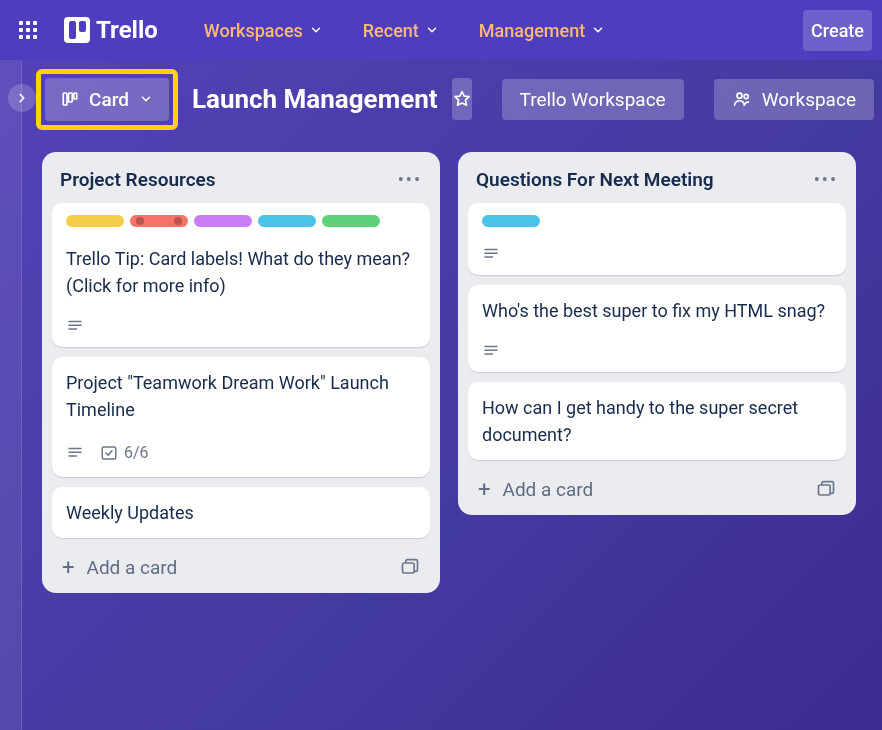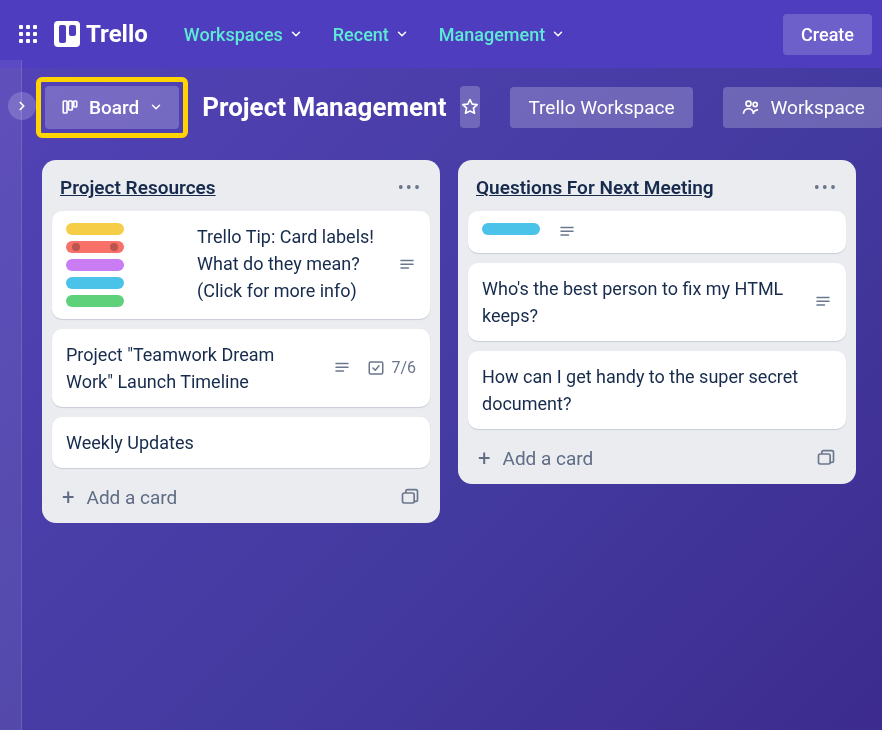--- a/index.html
+++ b/index.html
@@ -5,26 +5,26 @@
     * { box-sizing: border-box; margin: 0; padding: 0; }
     body {
       font-family: -apple-system, BlinkMacSystemFont, "Segoe UI", Roboto, Helvetica, Arial, sans-serif;
       background: linear-gradient(135deg, #5443b8 0%, #433a9f 60%, #3d2b8f 100%);
       width: 882px;
       height: 730px;
       overflow: hidden;
       color: #172b4d;
     }
     .topbar {
-      height: 68px;
+      height: 60px;
       background: #4f3dbf;
       display: flex;
       align-items: center;
       padding: 0 10px;
-      gap: 2px;
+      gap: 12px;
       color: #fff;
       justify-content: space-between;
     }
     .apps-grid {
       width: 36px; height:36px; display:flex; align-items:center; justify-content:center;
       border-radius:3px;
     }
     .apps-grid svg { fill:#fff; }
     .logo {
       display:flex; align-items:center; gap:6px; margin-right:20px; margin-left:6px;
@@ -32,26 +32,26 @@
     }
     .logo-mark {
       width:26px; height:26px; background:#fff; border-radius:4px;
       display:flex; align-items:flex-start; justify-content:center; gap:3px; padding:4px;
     }
     .logo-mark .bar { width:7px; background:#4f3dbf; border-radius:2px;}
     .logo-mark .bar.l{height:18px;}
     .logo-mark .bar.r{height:11px;}
     .nav-btn {
       display:flex; align-items:center; gap:6px;
-      color:#5eead4; font-size:18px; padding:10px 14px;
+      color:#fdba74; font-size:18px; padding:10px 14px;
       border-radius:3px; cursor:pointer; font-weight:500;
     }
     .chev { width:14px; height:14px; }
     .create-btn{
-      background:rgba(255,255,255,0.18); color:#fff; padding:10px 18px;
+      background:rgba(255,255,255,0.18); color:#fff; padding:10px 8px;
       border-radius:4px; font-size:18px; font-weight:500; margin-left:auto;
     }
 
     .boardbar {
       height: 78px;
       display:flex; align-items:center; gap:14px;
       padding: 0 14px 0 0;
       position:relative;
     }
     .expand-handle{
@@ -95,27 +95,27 @@
       border-right:1px solid rgba(255,255,255,0.12);
     }
     .list{
       width:398px; background:#ebecf0; border-radius:14px;
       padding:12px 10px 10px; display:flex; flex-direction:column; gap:10px;
     }
     .list-header{
       display:flex; align-items:center; justify-content:space-between;
       padding:4px 8px 2px 8px;
     }
-    .list-title{ font-size:19px; font-weight:600; color:#172b4d;text-decoration:underline;}
+    .list-title{ font-size:19px; font-weight:600; color:#172b4d;}
     .dots{ color:#6b778c; font-size:18px; letter-spacing:2px;}
     .card{
       background:#fff; border-radius:10px; padding:12px 14px;
       box-shadow:0 1px 1px rgba(9,30,66,0.15);
       font-size:18px; line-height:1.5; color:#172b4d;
-      display:flex; flex-direction:row; gap:18px;
+      display:flex; flex-direction:column; gap:18px;
     }
     .labels{ display:flex; gap:6px; flex-wrap:wrap;}
     .label{ height:12px; border-radius:6px; }
     .lbl-y{width:58px;background:#f5cd47;}
     .lbl-r{width:58px;background:#f87168;position:relative;}
     .lbl-r::before,.lbl-r::after{content:"";position:absolute;width:8px;height:8px;border-radius:50%;background:rgba(0,0,0,0.25);top:2px;}
     .lbl-r::before{left:6px;} .lbl-r::after{right:6px;}
     .lbl-p{width:58px;background:#c97cf4;}
     .lbl-b{width:58px;background:#4bc2e8;}
     .lbl-g{width:58px;background:#5ed17a;}
@@ -190,27 +190,27 @@
   </div>
   <div class="highlight-box">
     <div class="view-switch">
       <svg class="board-icon" viewBox="0 0 24 24">
           <g fill="none" stroke="#fff" stroke-width="2.2">
             <rect x="3" y="4" width="5" height="16" rx="1"></rect>
             <rect x="10" y="4" width="5" height="12" rx="1"></rect>
             <rect x="17" y="4" width="4" height="8" rx="1"></rect>
           </g>
         </svg>
-      <span>Board</span>
+      <span>Card</span>
       <svg class="chev" viewBox="0 0 24 24">
           <path d="M6 9l6 6 6-6" fill="none" stroke="#fff" stroke-width="2.5" stroke-linecap="round" stroke-linejoin="round"></path>
         </svg>
     </div>
   </div>
-  <div class="board-title">Project Management</div>
+  <div class="board-title">Launch Management</div>
   <div class="iconbtn">
     <svg width="20" height="20" viewBox="0 0 24 24">
         <path d="M12 3l2.6 5.6 6 .6-4.5 4.2 1.3 6L12 16.8 6.6 19.4l1.3-6L3.4 9.2l6-.6L12 3z" fill="none" stroke="#fff" stroke-width="2" stroke-linejoin="round"></path>
       </svg>
   </div>
   <div class="pill">
     <span>Trello Workspace</span>
   </div>
   <div class="pill">
     <svg width="20" height="20" viewBox="0 0 24 24">
@@ -264,21 +264,21 @@
               </g>
             </svg>
           </span>
           <span class="badge">
             <svg width="18" height="18" viewBox="0 0 24 24">
               <g fill="none" stroke="#6b778c" stroke-width="2">
                 <rect x="3" y="4" width="18" height="16" rx="2"></rect>
                 <path d="M8 12l3 3 5-6" stroke-linecap="round" stroke-linejoin="round"></path>
               </g>
             </svg>
-            <span>7/6</span>
+            <span>6/6</span>
           </span>
         </div>
       </div>
       <div class="card">
         <div>Weekly Updates</div>
       </div>
       <div class="add-card">
         <div class="add-left">
           <span class="plus">+</span>
           <span>Add a card</span>
@@ -308,21 +308,21 @@
               <g stroke="#6b778c" stroke-width="2" stroke-linecap="round">
                 <line x1="4" y1="6" x2="20" y2="6"></line>
                 <line x1="4" y1="11" x2="20" y2="11"></line>
                 <line x1="4" y1="16" x2="14" y2="16"></line>
               </g>
             </svg>
           </span>
         </div>
       </div>
       <div class="card">
-        <div>Who's the best person to fix my HTML keeps?</div>
+        <div>Who's the best super to fix my HTML snag?</div>
         <div class="badges">
           <span class="badge">
             <svg width="18" height="18" viewBox="0 0 24 24">
               <g stroke="#6b778c" stroke-width="2" stroke-linecap="round">
                 <line x1="4" y1="6" x2="20" y2="6"></line>
                 <line x1="4" y1="11" x2="20" y2="11"></line>
                 <line x1="4" y1="16" x2="14" y2="16"></line>
               </g>
             </svg>
           </span>

